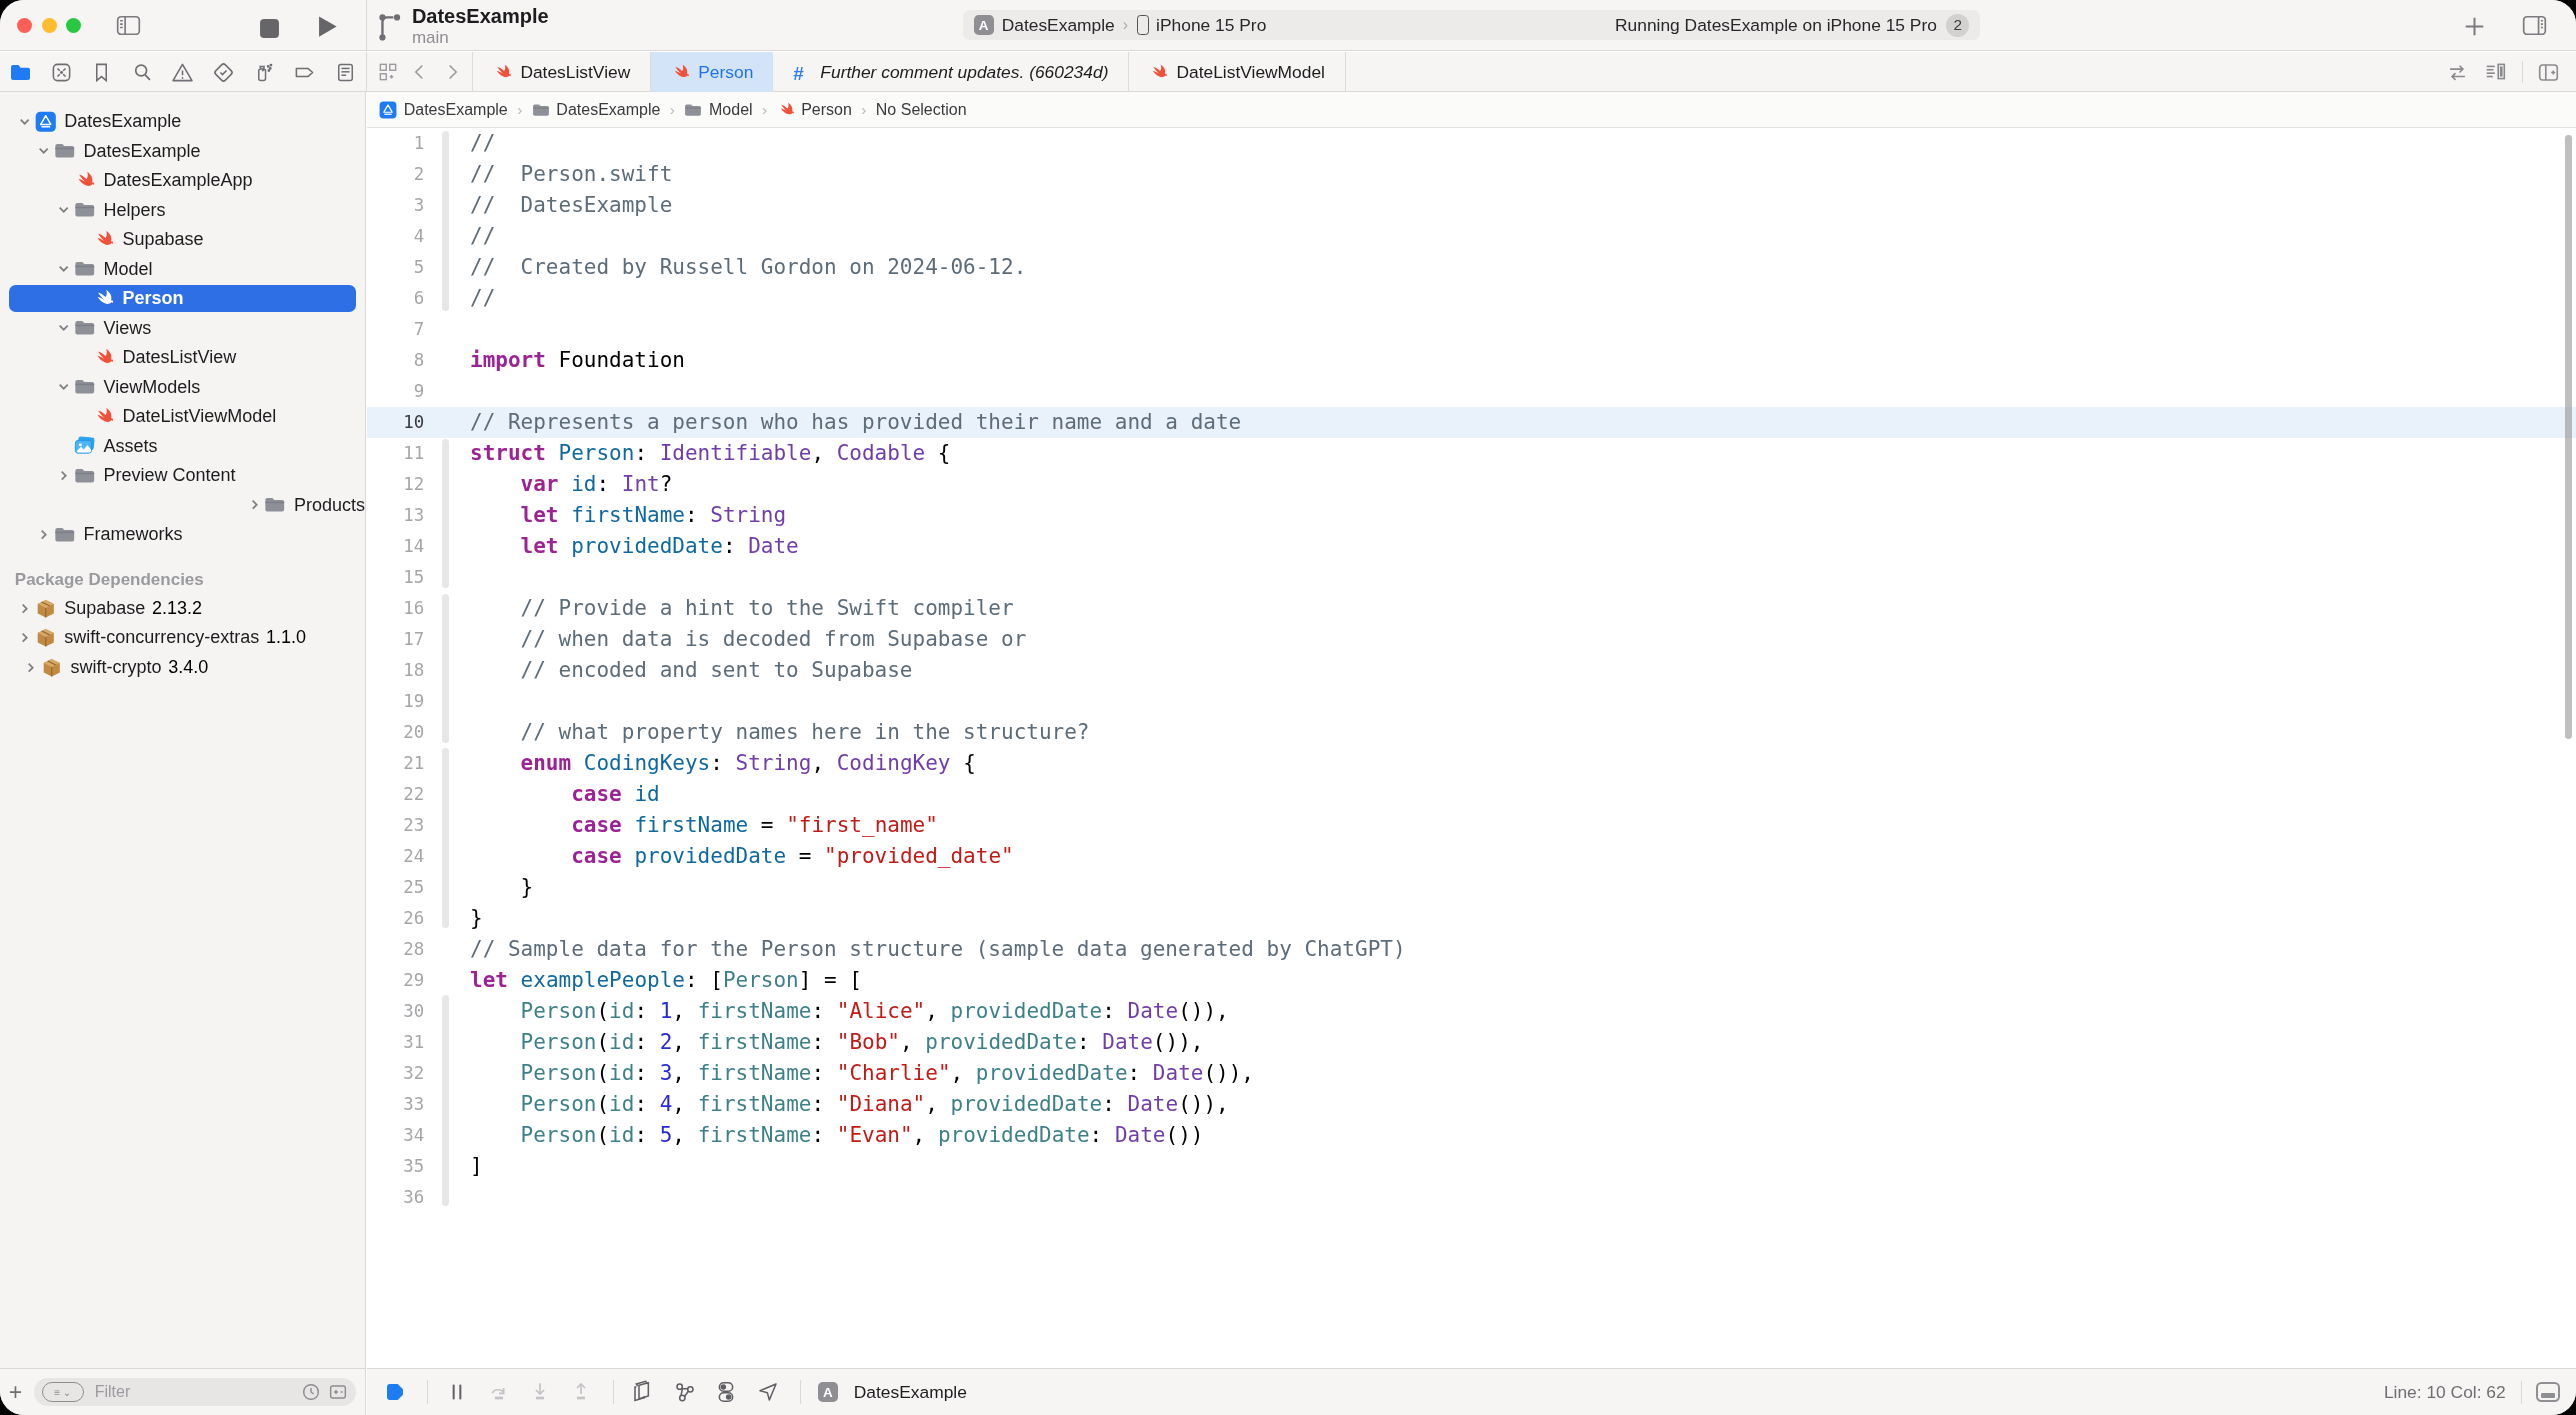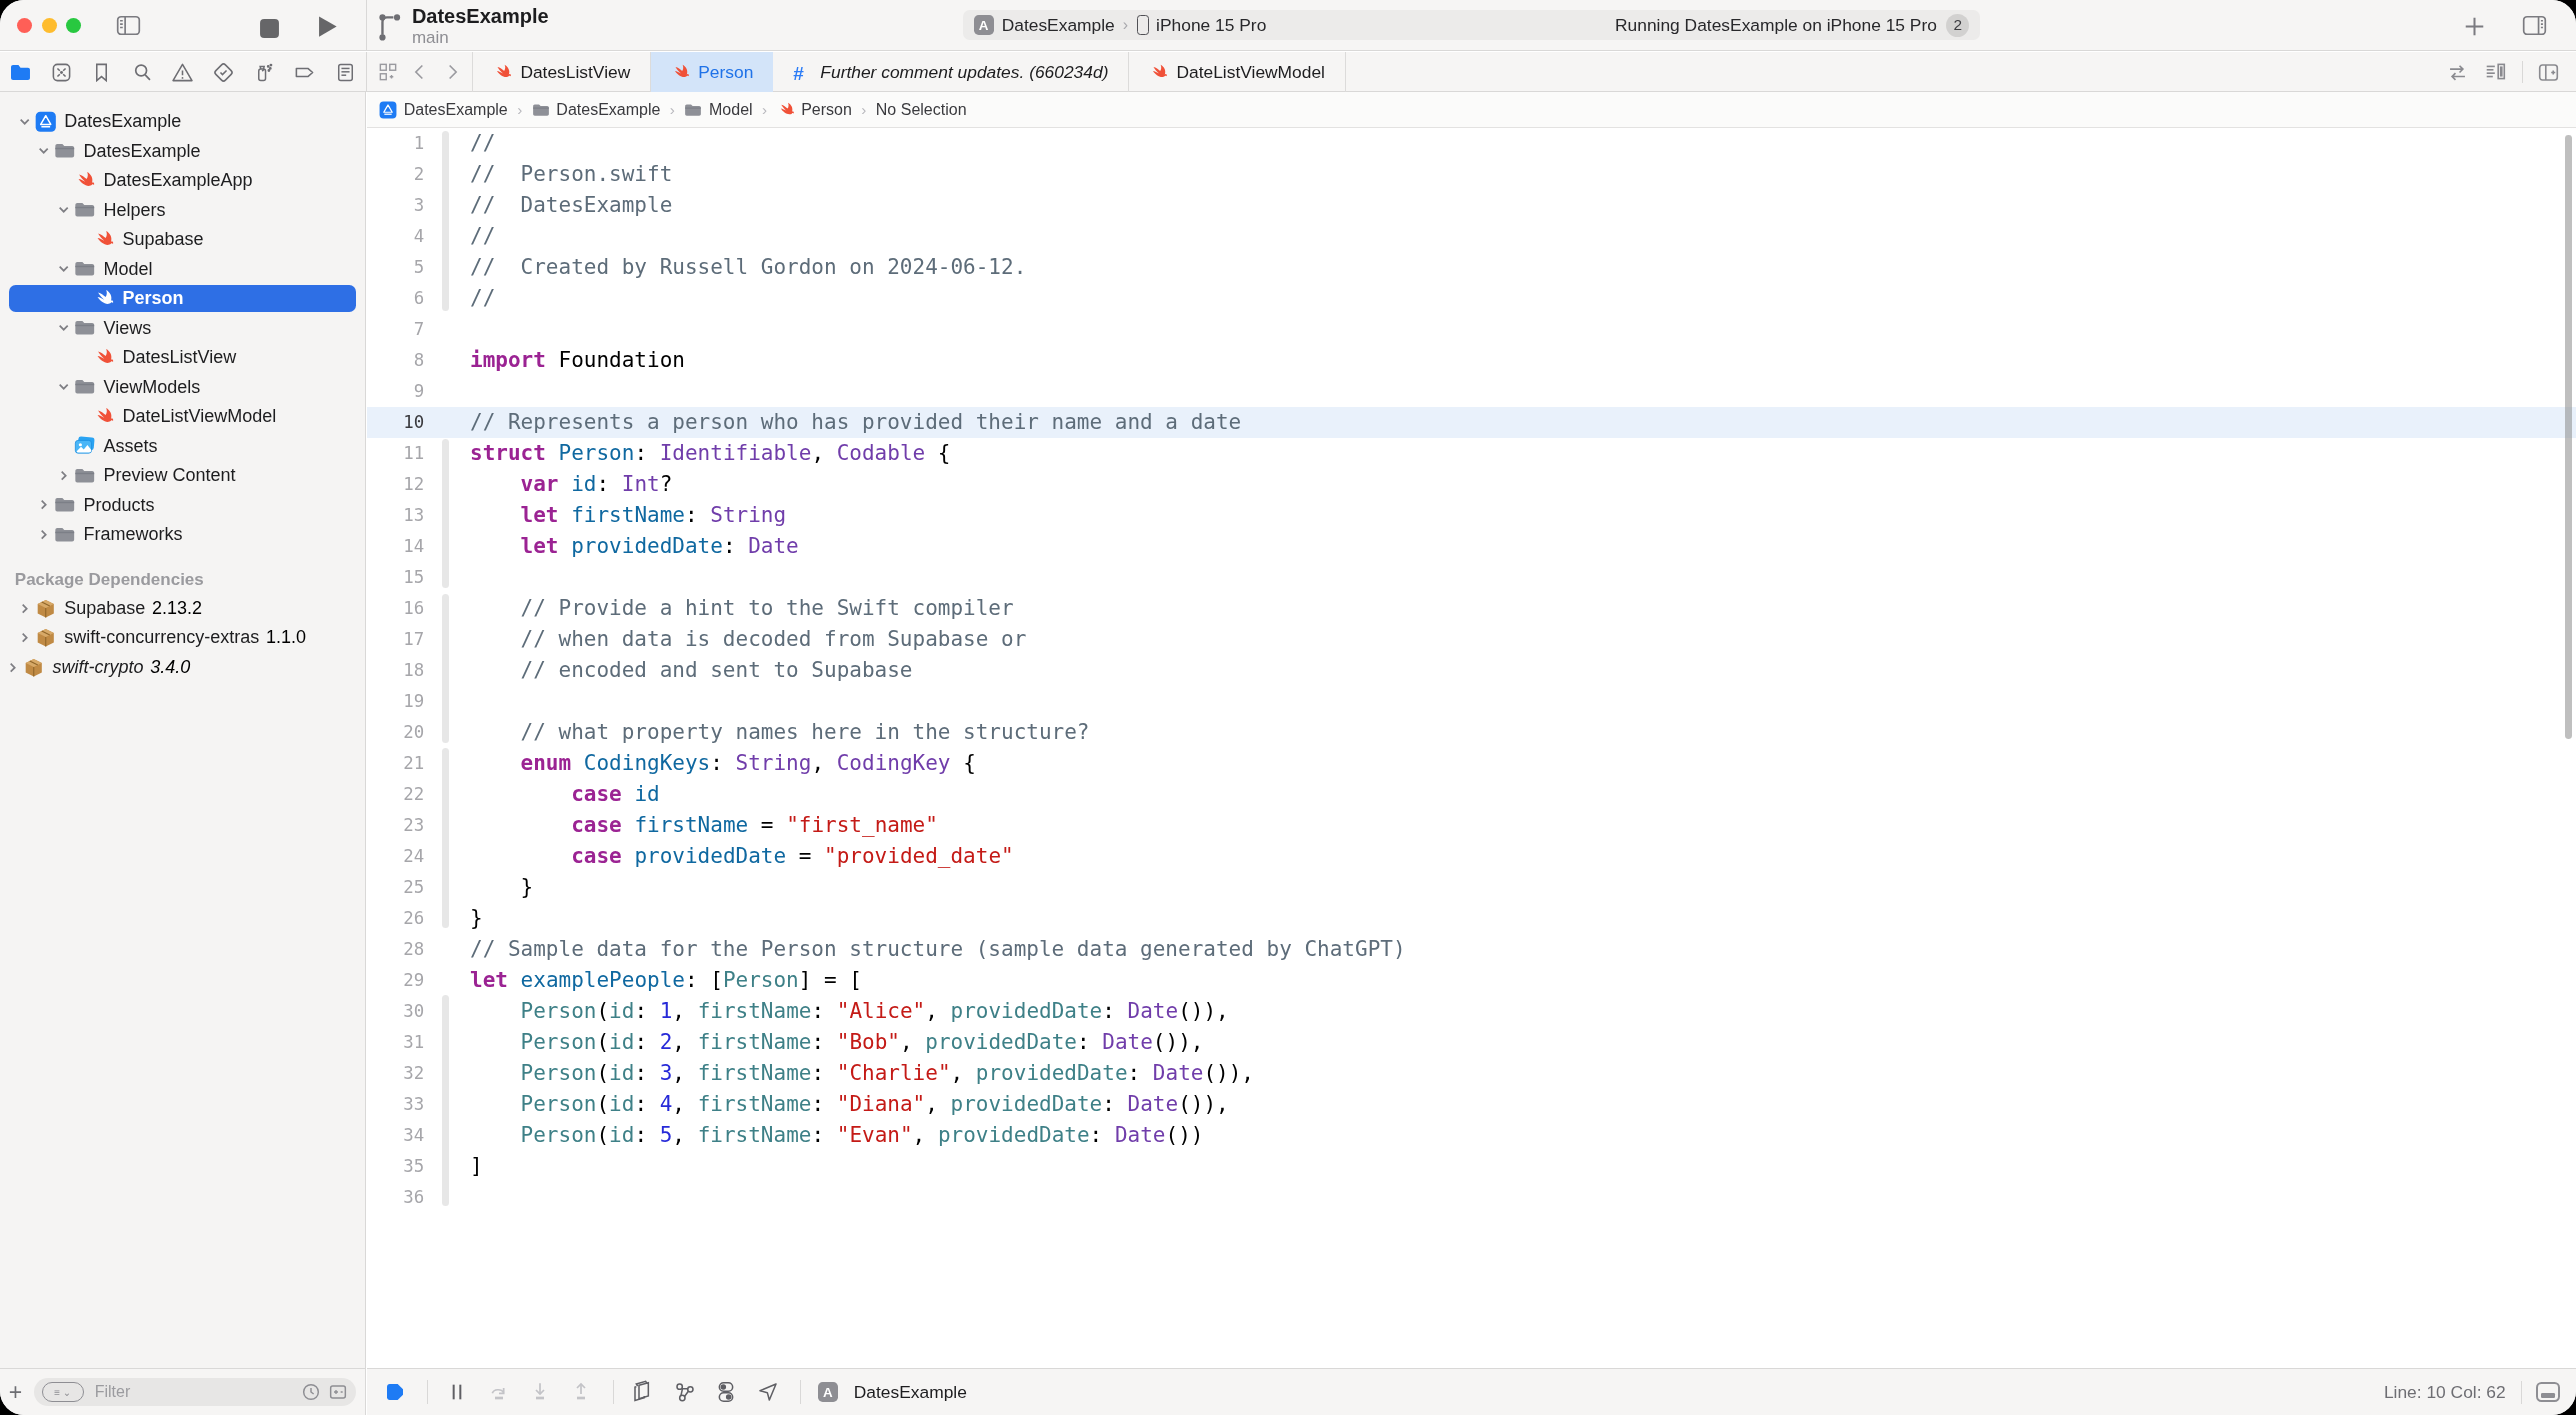--- a/index.html
+++ b/index.html
@@ -410,21 +410,21 @@
             <svg viewBox="0 0 20 20" fill="none" stroke="currentColor" stroke-width="2.6">
               <path d="M7 4l6 6-6 6"></path>
             </svg>
           </span>
           <span class="t-icon"><svg viewBox="0 0 32 32">
               <path d="M2 9c0-1.6 1.3-2.9 2.9-2.9h7.6L15.3 9h11.8c1.6 0 2.9 1.3 2.9 2.9v11.2c0 1.6-1.3 2.9-2.9 2.9H4.9C3.3 26 2 24.7 2 23.1z" fill="#8E9097"></path>
               <path d="M2 11.5h28v2.2H2z" fill="#7C7F87"></path>
             </svg></span>
           <span>Preview Content</span>
         </div>
-        <div class="tree-row" style="padding-left: 34px;">
+        <div class="tree-row" style="padding-left: 34px; justify-content: flex-end;">
           <span class="chev">
             <svg viewBox="0 0 20 20" fill="none" stroke="currentColor" stroke-width="2.6">
               <path d="M7 4l6 6-6 6"></path>
             </svg>
           </span>
           <span class="t-icon"><svg viewBox="0 0 32 32">
               <path d="M2 9c0-1.6 1.3-2.9 2.9-2.9h7.6L15.3 9h11.8c1.6 0 2.9 1.3 2.9 2.9v11.2c0 1.6-1.3 2.9-2.9 2.9H4.9C3.3 26 2 24.7 2 23.1z" fill="#8E9097"></path>
               <path d="M2 11.5h28v2.2H2z" fill="#7C7F87"></path>
             </svg></span>
           <span>Products</span>
@@ -465,21 +465,21 @@
           </span>
           <span class="t-icon"><svg viewBox="0 0 32 32">
               <path d="M16 3l12 6v14l-12 6L4 23V9z" fill="#C08A44"></path>
               <path d="M16 3l12 6-12 6L4 9z" fill="#D7A968"></path>
               <path d="M16 15v14" stroke="#8F6529" stroke-width="1.6"></path>
               <path d="M10 6l12 6" stroke="#8F6529" stroke-width="1.6" fill="none"></path>
             </svg></span>
           <span>swift-concurrency-extras</span>
           <span class="pkg-ver">1.1.0</span>
         </div>
-        <div class="tree-row" style="padding-left: 3px; font-style: italic;">
+        <div class="tree-row" style="padding-left: 21px;">
           <span class="chev">
             <svg viewBox="0 0 20 20" fill="none" stroke="currentColor" stroke-width="2.6">
               <path d="M7 4l6 6-6 6"></path>
             </svg>
           </span>
           <span class="t-icon"><svg viewBox="0 0 32 32">
               <path d="M16 3l12 6v14l-12 6L4 23V9z" fill="#C08A44"></path>
               <path d="M16 3l12 6-12 6L4 9z" fill="#D7A968"></path>
               <path d="M16 15v14" stroke="#8F6529" stroke-width="1.6"></path>
               <path d="M10 6l12 6" stroke="#8F6529" stroke-width="1.6" fill="none"></path>

